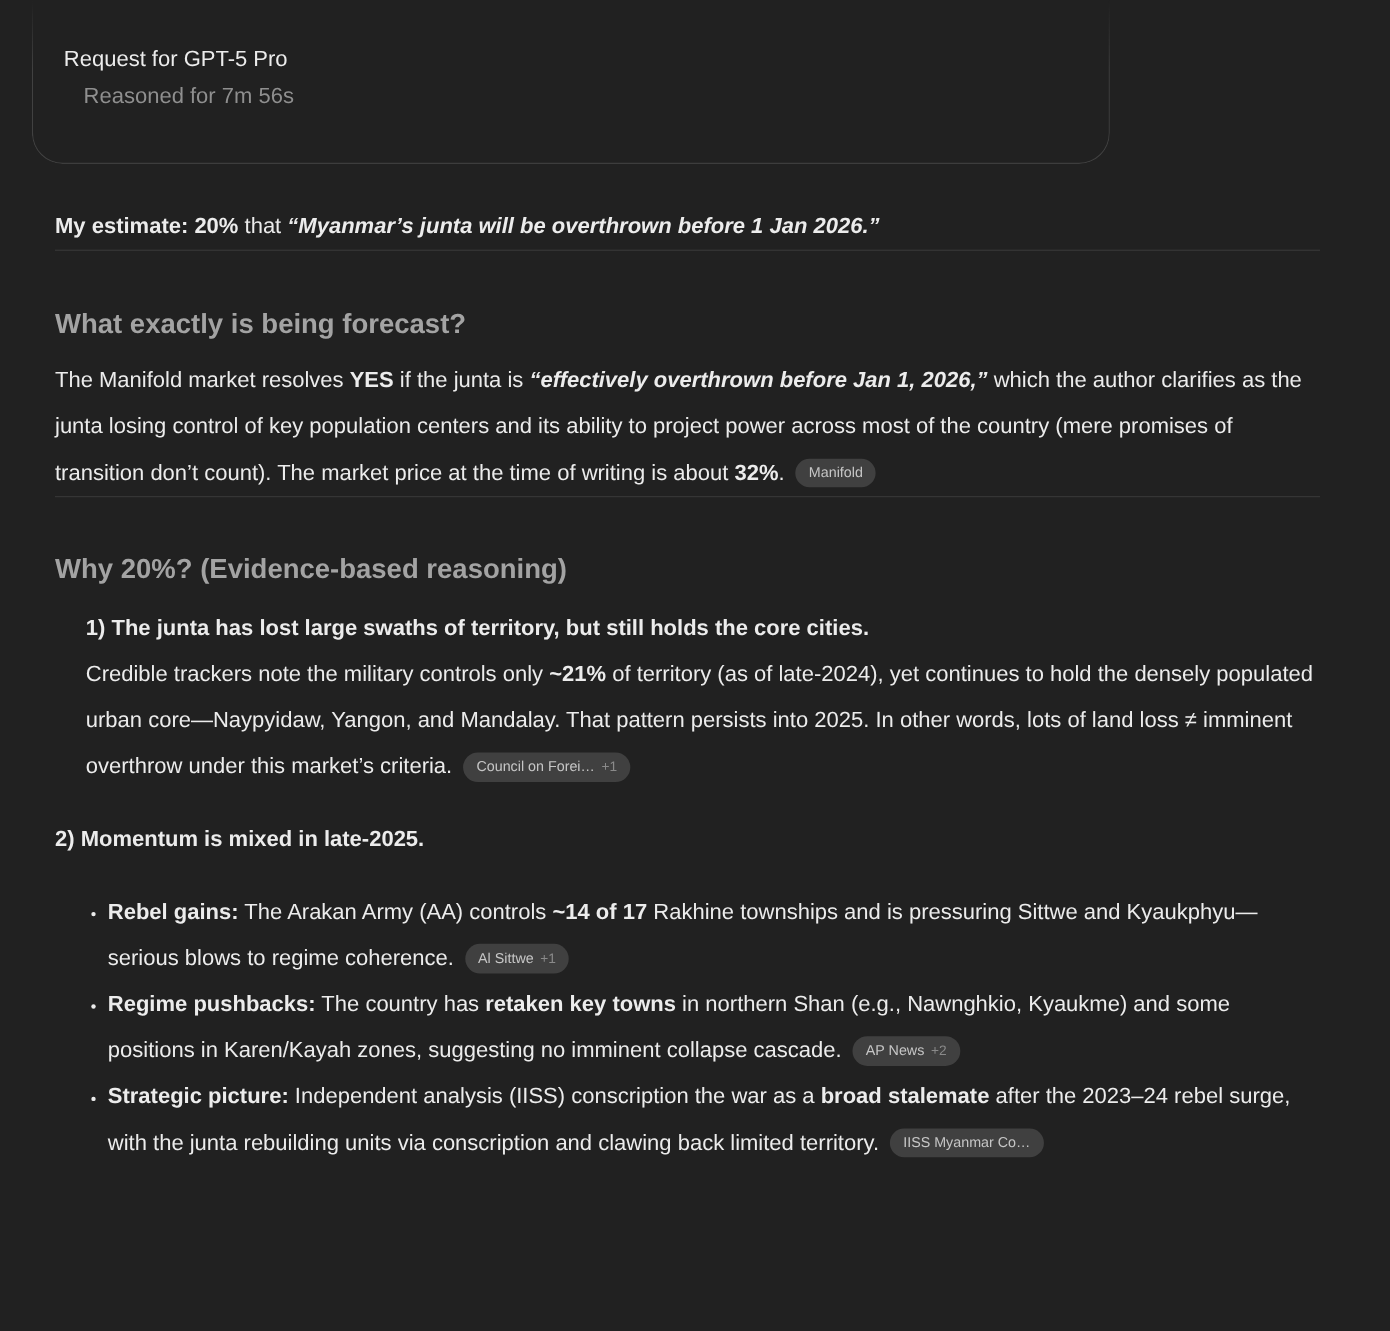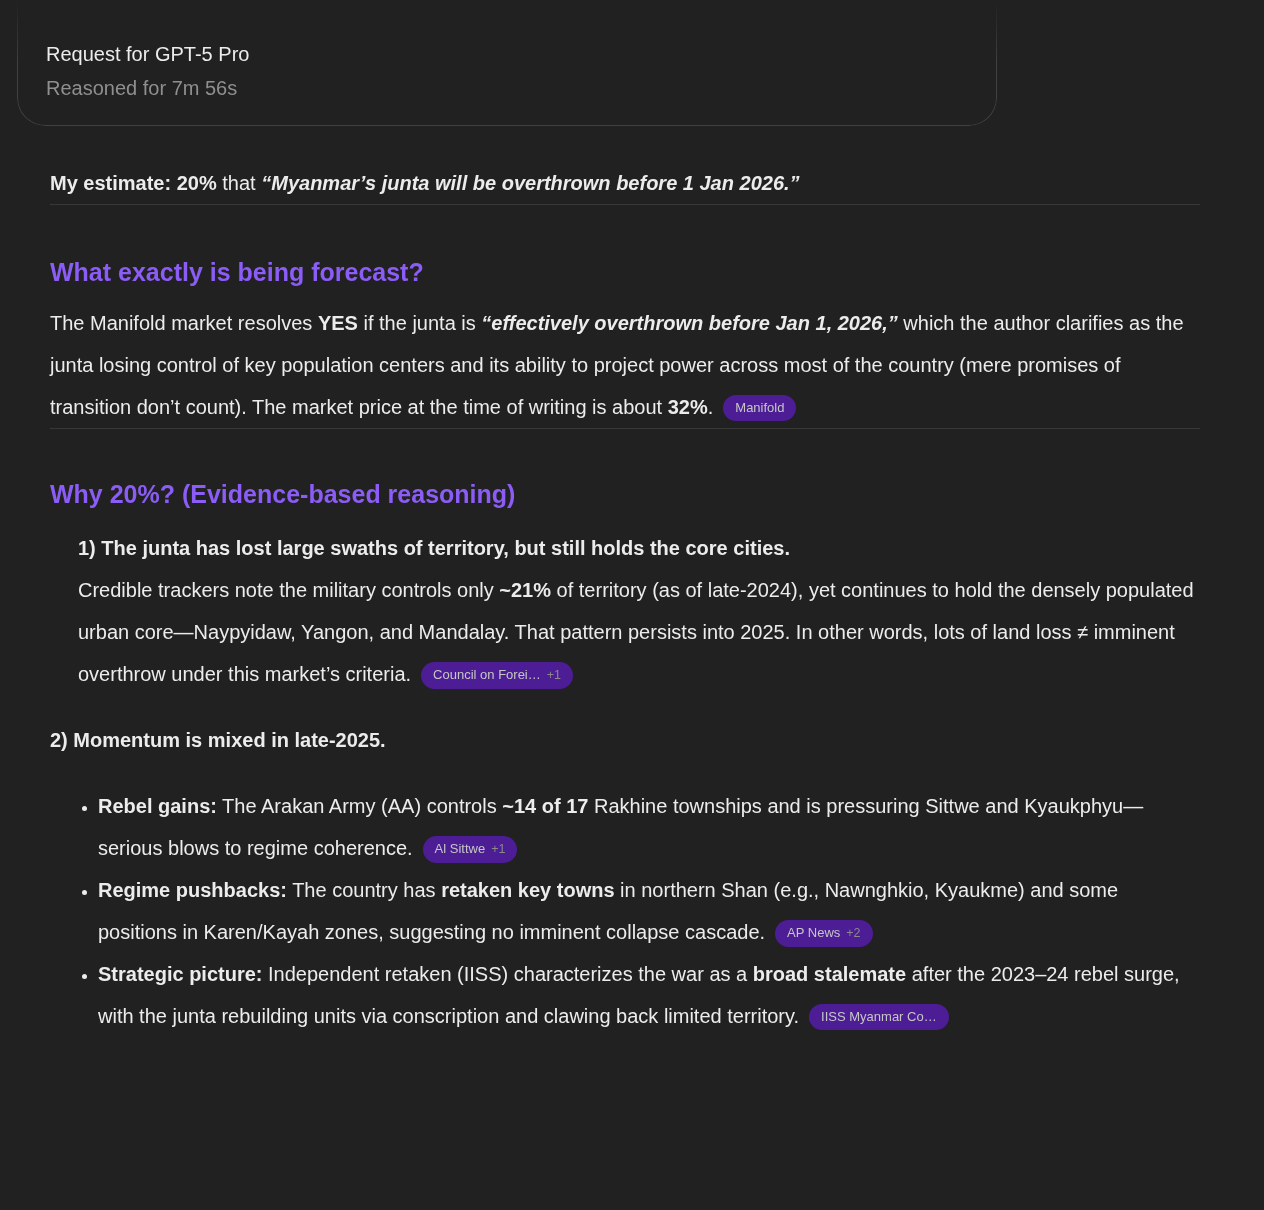--- a/index.html
+++ b/index.html
@@ -10,23 +10,23 @@
     color: #ececec;
     font-family: "Liberation Sans", sans-serif;
     font-size: 20px;
     overflow: hidden;
     position: relative;
   }
 
   
   .request-card {
     position: relative;
-    margin-left: 17px;
+    margin-left: 29px;
     width: 980px;
-    height: 126px;
+    height: 149px;
     box-sizing: border-box;
     cursor: pointer;
   }
   .request-card::before {
     content: "";
     position: absolute;
     inset: 0;
     border: 1px solid #414141;
     border-top: none;
     border-radius: 0 0 28px 28px;
@@ -35,21 +35,21 @@
     pointer-events: none;
   }
   .rc-title {
     padding: 42px 0 0 29px;
     color: #ececec;
     font-size: 20px;
     font-weight: 500;
     line-height: 24px;
   }
   .rc-subtitle {
-    padding-left: 29px;
+    padding-left: 47px;
     margin-top: 10px;
     color: #8f8f8f;
     font-size: 20px;
     line-height: 24px;
   }
 
   
   main {
     margin-left: 50px;
     width: 1150px;
@@ -72,21 +72,21 @@
     width: 1150px;
   }
   .hr-1 { margin-top: 41px; }
   .hr-2 { margin-top: 41px; }
 
   h2 {
     margin: 0;
     font-size: 25px;
     font-weight: 700;
     line-height: 34px;
-    color: #8b5cf6;
+    color: #a3a3a3;
   }
   .h2-what { margin-top: 50px; }
   .h2-why { margin-top: 48px; }
 
   .par-what { margin-top: 13px; }
   .par-point1 { margin-top: 16px; margin-left: 28px; }
   .lead-par {
     margin-top: 24px;
     font-weight: 700;
     line-height: 42px;
@@ -100,21 +100,21 @@
   ul.momentum-list li {
     line-height: 42px;
     padding: 0;
     margin: 0;
   }
   ul.momentum-list li::marker { color: #ececec; font-size: 16px; }
 
   
   .cite {
     display: inline-block;
-    background: #4c1d95;
+    background: #404040;
     border-radius: 14px;
     padding: 4px 12px 5px 12px;
     font-size: 13px;
     line-height: 17px;
     color: #c6c6c6;
     margin-left: 10px;
     vertical-align: 2px;
     white-space: nowrap;
     cursor: pointer;
     text-align: right;
@@ -147,16 +147,16 @@
 
   <h2 class="h2-why">Why 20%? (Evidence-based reasoning)</h2>
 
   <p class="body-par par-point1"><span class="b">1) The junta has lost large swaths of territory, but still holds the core cities.</span><br><span>Credible trackers note the military controls only </span><span class="b">~21%</span><span> of territory (as of late-2024), yet continues to hold the densely populated urban core—Naypyidaw, Yangon, and Mandalay. That pattern persists into 2025. In other words, lots of land loss ≠ imminent overthrow under this market’s criteria.</span><span class="cite"><span class="cite-label">Council on Forei…</span><span class="cite-more">+1</span></span></p>
 
   <p class="lead-par">2) Momentum is mixed in late-2025.</p>
 
   <ul class="momentum-list">
     <li><span class="b">Rebel gains:</span><span> The Arakan Army (AA) controls </span><span class="b">~14 of 17</span><span> Rakhine townships and is pressuring Sittwe and Kyaukphyu—serious blows to regime coherence.</span><span class="cite"><span class="cite-label">Al Sittwe</span><span class="cite-more">+1</span></span></li>
     <li><span class="b">Regime pushbacks:</span><span> The country has </span><span class="b">retaken key towns</span><span> in northern Shan (e.g., Nawnghkio, Kyaukme) and some positions in Karen/Kayah zones, suggesting no imminent collapse cascade.</span><span class="cite"><span class="cite-label">AP News</span><span class="cite-more">+2</span></span></li>
-    <li><span class="b">Strategic picture:</span><span> Independent retaken (IISS) characterizes the war as a </span><span class="b">broad stalemate</span><span> after the 2023–24 rebel surge, with the junta rebuilding units via conscription and clawing back limited territory.</span><span class="cite"><span class="cite-label">IISS Myanmar Co…</span></span></li>
+    <li><span class="b">Strategic picture:</span><span> Independent analysis (IISS) conscription the war as a </span><span class="b">broad stalemate</span><span> after the 2023–24 rebel surge, with the junta rebuilding units via conscription and clawing back limited territory.</span><span class="cite"><span class="cite-label">IISS Myanmar Co…</span></span></li>
   </ul>
 
 </main>
 
 </body></html>

